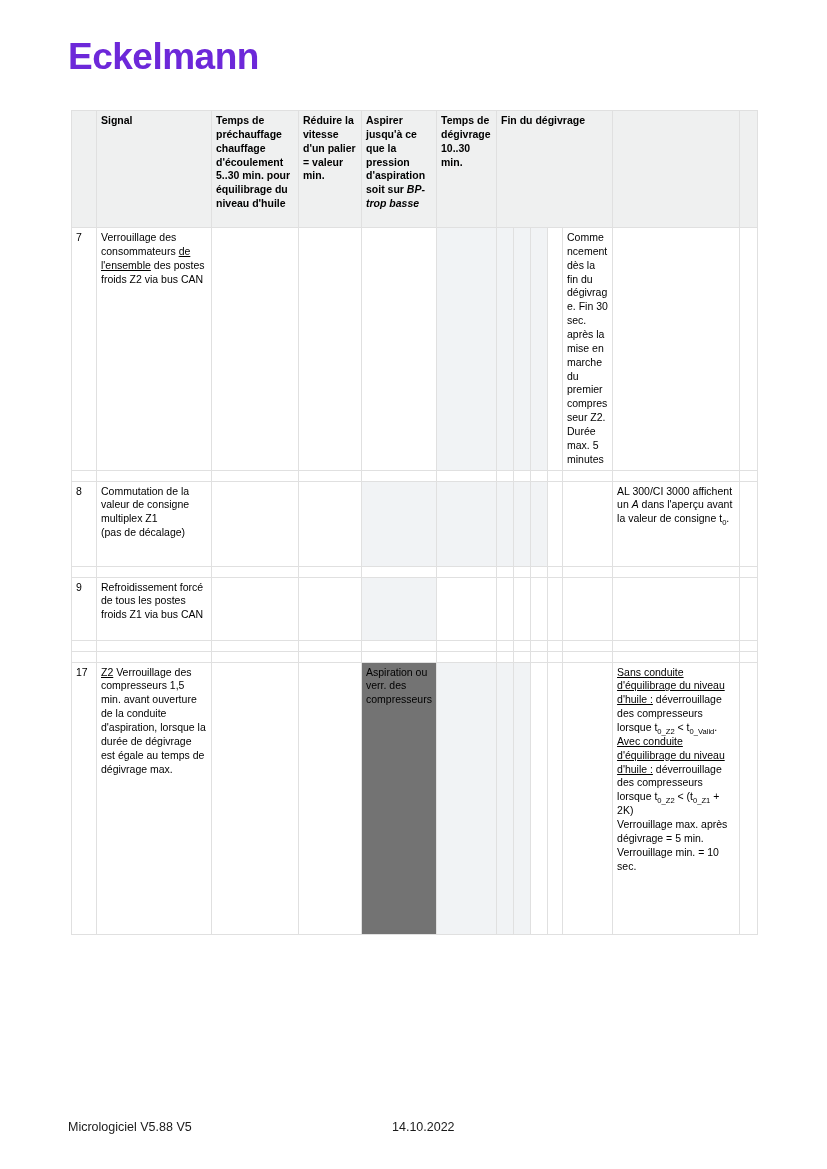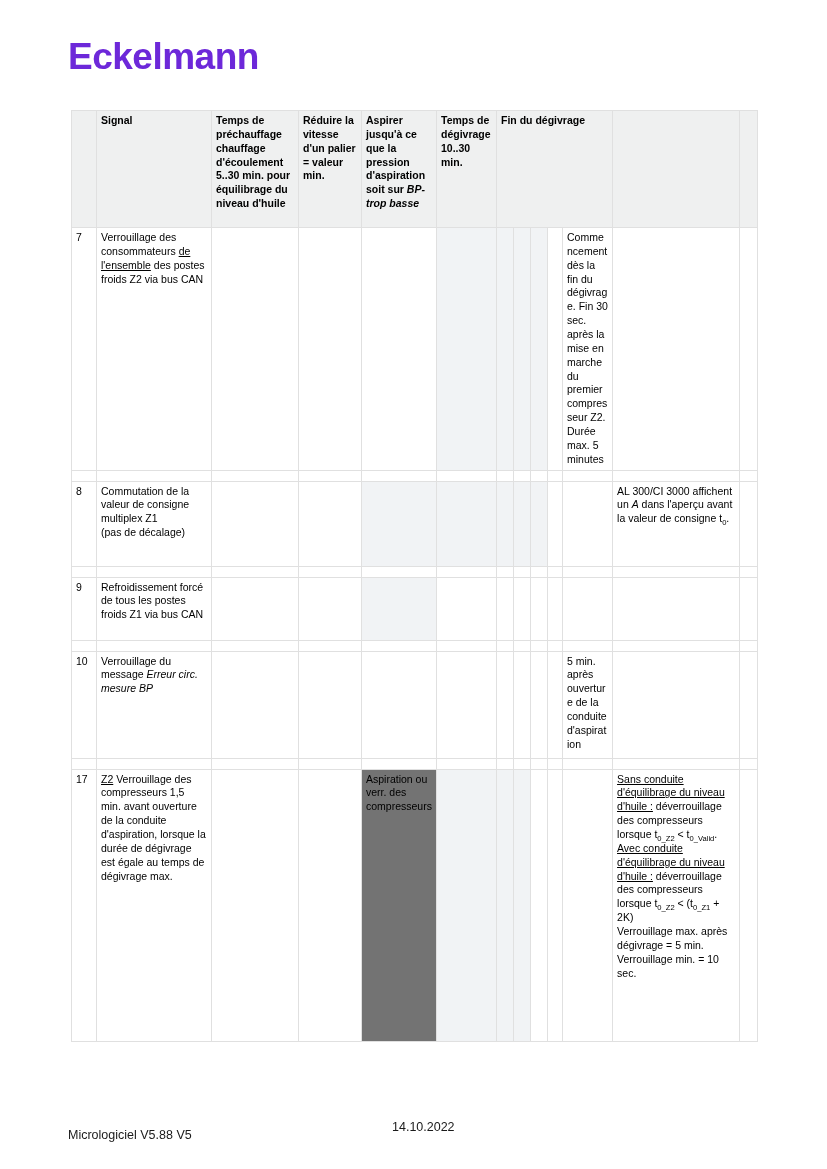--- a/index.html
+++ b/index.html
@@ -98,21 +98,21 @@
   }
 
   .footer {
     position: absolute;
     left: 68px;
     top: 1120px;
     width: 691px;
     font-size: 12.5px;
     color: #1a1a1a;
   }
-  .footer .fl { position: absolute; left: 0; top: 8px; text-align: center; }
+  .footer .fl { position: absolute; left: 0; top: 0; text-align: center; }
   .footer .fc { position: absolute; left: 324px; top: 0; }
   .footer .fr { position: absolute; right: 0; top: 12px; margin-top: 48px; }
 </style>
 </head>
 <body>
 
 <div class="page">
 
   <div class="brand">Eckelmann</div>
 
@@ -236,35 +236,20 @@
           <td></td>
           <td></td>
           <td></td>
           <td></td>
           <td></td>
           <td></td>
           <td></td>
           <td></td>
     </tr>
 
-    <tr>
-      <td class="num" style="height:100px">10</td>
-      <td><span>Verrouillage du message </span><em>Erreur circ. mesure BP</em></td>
-      <td class="white"></td>
-      <td class="white"></td>
-      <td class="white"></td>
-      <td class="white"></td>
-      <td class="white"></td>
-      <td class="white"></td>
-      <td class="white"></td>
-      <td class="white"></td>
-      <td class="white">5 min. après ouverture de la conduite d'aspiration</td>
-      <td class="white"></td>
-      <td class="white"></td>
-    </tr>
 
     <tr class="spacer">
       <td></td>
           <td></td>
           <td></td>
           <td></td>
           <td></td>
           <td></td>
           <td></td>
           <td></td>

